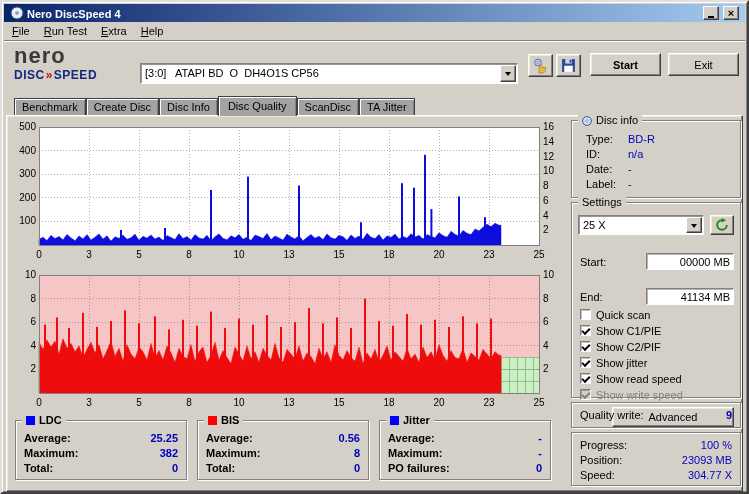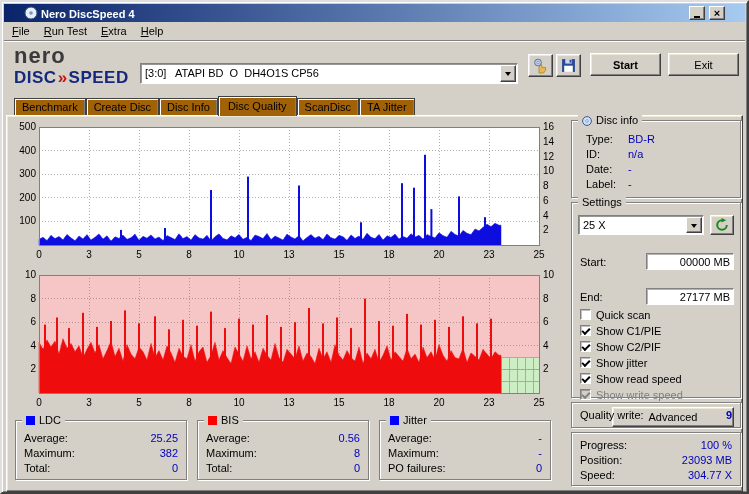--- a/index.html
+++ b/index.html
@@ -4,41 +4,41 @@
 <style>
   * { box-sizing: border-box; margin: 0; padding: 0; }
   html,body { background:#3a6ea5; }
   body { font-family:"Liberation Sans", sans-serif; font-size:11px; color:#000; }
 
   #window { position:relative; width:749px; height:494px; background:#d4d0c8; overflow:hidden;
     border:2px solid; border-color:#dfdfdf #404040 #404040 #dfdfdf;
     box-shadow: inset 1px 1px 0 #ffffff, inset -1px -1px 0 #808080; }
 
   
-  .titlebar { height:18px; margin:2px 2px 0 2px; padding:0 20px; display:flex; align-items:center; gap:3px;
+  .titlebar { height:18px; margin:2px 2px 0 2px; padding:0 6px; display:flex; align-items:center; gap:3px;
     background:linear-gradient(90deg,#0a246a,#a6caf0); }
   .title-text { flex:1; color:#fff; font-weight:bold; font-size:11px; padding-top:1px; }
   .tb-btn { width:16px; height:14px; background:#d4d0c8; border:1px solid; border-color:#fff #404040 #404040 #fff;
     box-shadow: inset -1px -1px 0 #808080; display:flex; align-items:center; justify-content:center;
     font-size:11px; font-weight:bold; line-height:1; cursor:default; }
   .tb-btn.minimize { margin-right:1px; }
   .min-glyph { width:6px; height:2px; background:#000; margin-top:7px; }
   .app-icon { width:14px; height:14px; display:inline-flex; }
 
   
   .menubar { height:19px; margin:0 2px; display:flex; align-items:center; padding-left:1px;
     border-bottom:1px solid #808080; box-shadow:0 1px 0 #fff; }
   .menu-item { padding:2px 7px 3px 7px; cursor:default; }
   .menu-item::first-letter { text-decoration:underline; }
 
   
   .toolbar { position:relative; height:52px; margin:0 2px; }
   .logo { position:absolute; left:10px; top:4px; line-height:1; }
   .logo-nero { font-size:22px; font-weight:bold; color:#3a3a3a; letter-spacing:1px; }
-  .logo-ds { font-size:17px; font-weight:bold; color:#14287d; letter-spacing:0.5px; margin-top:2px; }
+  .logo-ds { font-size:12px; font-weight:bold; color:#14287d; letter-spacing:0.5px; margin-top:2px; }
   .logo-arrow { color:#c41212; padding:0 1px; }
 
   .combo { display:flex; background:#fff; border:1px solid; border-color:#808080 #fff #fff #808080;
     box-shadow: inset 1px 1px 0 rgba(64,64,64,.55); }
   .combo-text { flex:1; padding:3px 2px 0 4px; white-space:pre; overflow:hidden; }
   .combo-btn { width:16px; margin:1px; background:#d4d0c8; border:1px solid; border-color:#fff #404040 #404040 #fff;
     box-shadow: inset -1px -1px 0 #808080; display:flex; align-items:flex-start; justify-content:center; }
   .arr-down { width:0; height:0; border:3px solid transparent; border-top:4px solid #000; margin-top:6px; }
 
   .combo.drive { position:absolute; left:136px; top:14px; width:378px; height:21px;margin-top:8px; }
@@ -47,37 +47,37 @@
     box-shadow: inset -1px -1px 0 #808080, inset 1px 1px 0 #ece9d8;
     font-family:"Liberation Sans", sans-serif; font-size:11px; text-align:center; cursor:default; }
   .icon-btn { position:absolute; width:25px; height:23px; display:flex; align-items:center; justify-content:center; padding:0; }
   #ibtn-eject { left:524px; top:13px; }
   #ibtn-save { left:552px; top:13px; }
   .btn.start { position:absolute; left:586px; top:12px; width:71px; height:23px;font-weight:bold; }
   .btn.exit  { position:absolute; left:664px; top:12px; width:71px; height:23px; }
 
   
   .tabbar { display:flex; align-items:flex-end; height:22px; padding-left:8px; position:relative; z-index:2; margin:0 4px; }
-  .tab { background:#a16207; border:1px solid #404040; border-bottom:none;
+  .tab { background:#a3a3a3; border:1px solid #404040; border-bottom:none;
     box-shadow: inset 1px 1px 0 #fff, inset -1px 0 0 #808080;
     padding:2px 7px 2px 7px; cursor:default; white-space:nowrap; }
   .tab.active { position:relative; z-index:3; padding:3px 9px 4px 9px; margin-bottom:-1px; }
 
   
   .main { position:relative; margin:0 4px; height:377px; background:#d4d0c8;
     border:1px solid; border-color:#fff #404040 #404040 #fff;
     box-shadow: inset -1px -1px 0 #808080, inset 1px 1px 0 #ece9d8; }
 
   .chart-col { position:absolute; left:6px; top:2px; width:552px; }
   .chart-slot { position:absolute; left:0; width:552px; height:145px; }
   .chart-slot[data-chart="0"] { top:2px; }
   .chart-slot[data-chart="1"] { top:150px; }
   .chart-slot svg { display:block; }
 
-  .stats-row { position:absolute; top:302px; left:2px; width:550px; display:flex; gap:10px; }
+  .stats-row { position:absolute; top:302px; left:2px; width:550px; display:flex; gap:10px;font-weight:bold; }
 
   
   .groupbox { position:relative; border:1px solid #808080; box-shadow:1px 1px 0 #ffffff, inset 1px 1px 0 #ffffff; }
   .gb-legend { position:absolute; top:-7px; left:6px; background:#d4d0c8; padding:0 4px;
     display:flex; align-items:center; gap:4px; line-height:13px; }
   .legend-swatch { width:9px; height:9px; display:inline-block; }
 
   .stat { width:172px; height:60px; padding-top:10px; }
   .kv { display:flex; justify-content:space-between; padding:0 8px; height:15px; line-height:15px; }
   .kv .v { color:#0000bb; }
@@ -431,21 +431,21 @@
             </svg>
           </button>
         </div>
 
         <div class="field-row">
           <span class="k">Start:</span>
           <span class="field">00000 MB</span>
         </div>
         <div class="field-row">
           <span class="k">End:</span>
-          <span class="field">27177 MB</span>
+          <span class="field">41134 MB</span>
         </div>
 
         <div class="cb">
             <span class="box"></span>
             <span class="cb-label">Quick scan</span>
           </div>
         <div class="cb checked">
             <span class="box"></span>
             <span class="cb-label">Show C1/PIE</span>
           </div>

